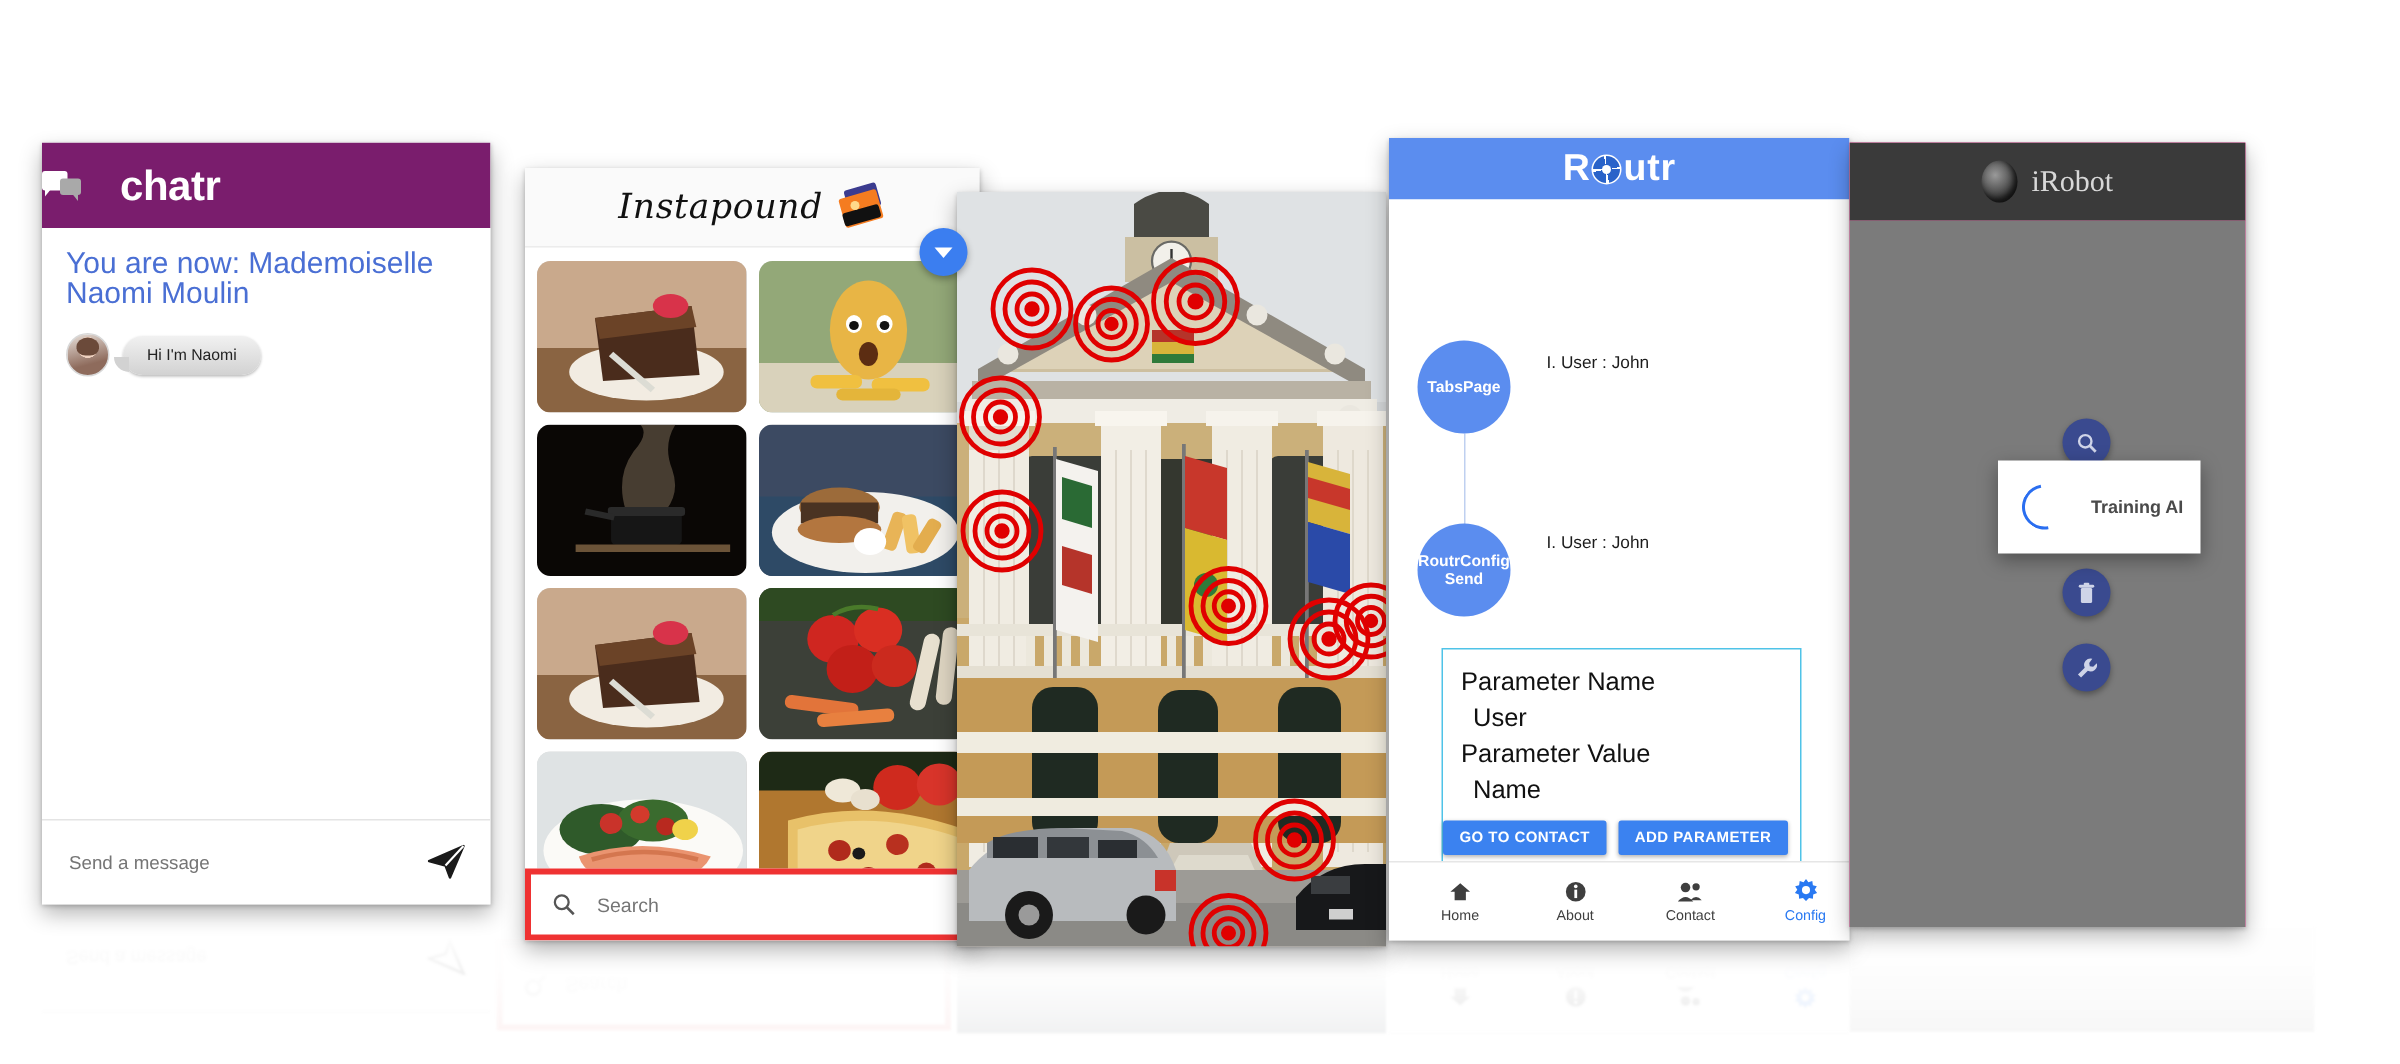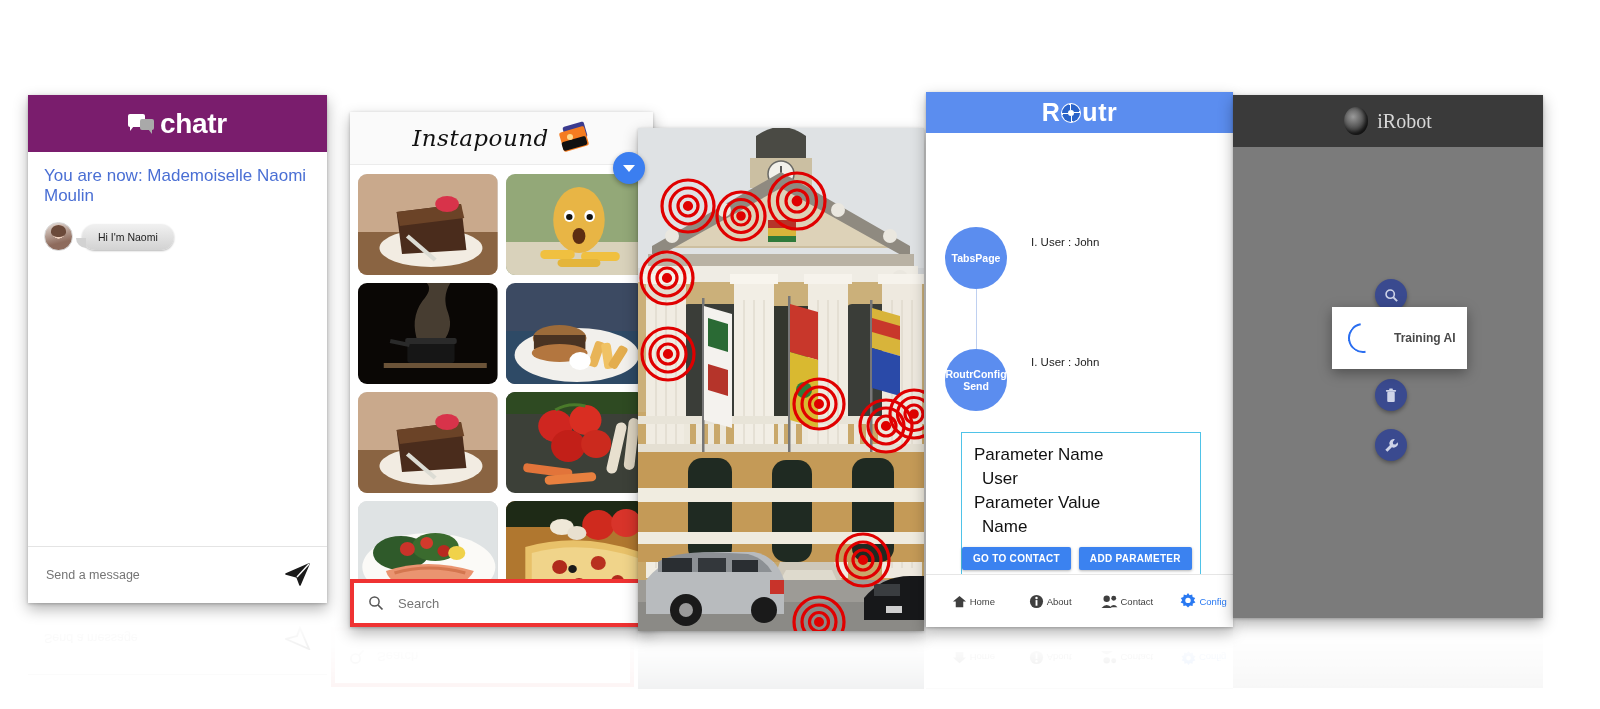--- a/index.html
+++ b/index.html
@@ -12,35 +12,35 @@
   .panel{position:absolute;background:#fff;overflow:hidden;
          box-shadow:0 6px 14px rgba(0,0,0,.30), 0 1px 3px rgba(0,0,0,.22);}
   .reflection{position:absolute;pointer-events:none;
       transform:scaleY(-1);opacity:.18;filter:blur(.6px);overflow:hidden;}
   .refl-fade{position:absolute;inset:0;
       background:linear-gradient(to top, rgba(255,255,255,.97) 30%, rgba(255,255,255,.55) 75%, rgba(255,255,255,.25) 100%);}
 
   
   #chatr{left:28px;top:95px;width:299px;height:508px;}
   .chatr-header{height:57px;background:#7a1d6d;display:flex;align-items:center;
-                justify-content:center;gap:6px;}
+                justify-content:flex-start;gap:26px;}
   .chatr-title{color:#fff;font-size:28px;font-weight:700;letter-spacing:-.3px;}
   .chat-bubble-icon{width:26px;height:20px;position:relative;display:block;}
   .chat-bubble-icon .b1{position:absolute;left:0;top:0;width:17px;height:13px;
       background:#fff;border-radius:2px;}
   .chat-bubble-icon .b1:after{content:"";position:absolute;left:2px;top:12px;
       border-left:4px solid #fff;border-bottom:5px solid transparent;}
   .chat-bubble-icon .b2{position:absolute;left:12px;top:5px;width:14px;height:11px;
       background:#a9a9a9;border-radius:2px;}
   .chat-bubble-icon .b2:after{content:"";position:absolute;right:2px;top:10px;
       border-right:4px solid #a9a9a9;border-bottom:5px solid transparent;}
 
   .chatr-body{position:absolute;top:57px;left:0;right:0;bottom:57px;background:#fff;
               padding:14px 16px 0 16px;box-sizing:border-box;}
-  .chatr-status{color:#4a6fd4;font-size:17px;line-height:20px;margin-bottom:16px;}
+  .chatr-status{color:#4a6fd4;font-size:20px;line-height:20px;margin-bottom:16px;}
   .msg-row{display:flex;align-items:center;margin-bottom:14px;}
   .msg-row.right{justify-content:flex-end;}
   .avatar{width:27px;height:27px;border-radius:50%;flex:0 0 27px;overflow:hidden;
           border:1px solid #d8d8d8;background:#cfcfcf;position:relative;}
   .av-a{background:radial-gradient(circle at 50% 32%, #f0d2c0 0 30%, transparent 31%),
         linear-gradient(165deg,#e8e0da,#8e6b5c 70%);}
   .av-a:after{content:"";position:absolute;left:6px;top:2px;width:15px;height:12px;
         background:#6b4a3a;border-radius:50% 50% 40% 40%;}
   .av-b{background:linear-gradient(160deg,#efefef,#2b2b2b 72%);}
   .av-b:after{content:"";position:absolute;left:4px;top:2px;width:19px;height:11px;
@@ -127,27 +127,27 @@
       padding:10px 0 10px 0;}
   .param-line{font-size:17px;color:#111;padding:2px 12px;}
   .param-line.ind{padding-left:20px;}
   .btn-row{display:flex;justify-content:flex-start;gap:8px;margin-top:8px;}
   .mbtn{background:#3b82f0;color:#fff;font-size:10px;font-weight:700;
       padding:6px 11px;border-radius:2px;box-shadow:0 1px 3px rgba(0,0,0,.3);
       letter-spacing:.3px;border:none;font-family:inherit;cursor:pointer;}
 
   .routr-tabs{position:absolute;bottom:0;left:0;right:0;height:52px;background:#fff;
       border-top:1px solid #e6e6e6;display:flex;}
-  .tab{flex:1;display:flex;flex-direction:row;align-items:center;justify-content:center;
+  .tab{flex:1;display:flex;flex-direction:column;align-items:center;justify-content:center;
       gap:3px;color:#3f3f3f;font-size:9.5px;padding-left:18px;}
   .tab.active{color:#2979f2;}
   .tab-ico{height:16px;display:flex;align-items:center;}
 
   
-  #irobot{left:1233px;top:95px;width:310px;height:523px;background:#ec4899;}
+  #irobot{left:1233px;top:95px;width:264px;height:523px;background:#ec4899;}
   .irobot-header{height:52px;background:#3a3a3a;display:flex;align-items:center;
       justify-content:center;gap:9px;}
   .irobot-title{color:#d8d8d8;font-family:"Liberation Serif",serif;font-size:20px;}
   .irobot-logo{width:24px;height:28px;border-radius:50%;
       background:radial-gradient(circle at 38% 35%, #9a9a9a, #2c2c2c 72%);
       box-shadow:inset -2px -2px 4px #101010;}
   .irobot-body{position:absolute;top:52px;left:0;right:0;bottom:0;background:#7b7b7b;}
   .circ-btn{position:absolute;width:32px;height:32px;border-radius:50%;background:#3a4a8f;
       box-shadow:0 2px 4px rgba(0,0,0,.35);display:flex;align-items:center;justify-content:center;}
   .dialog{position:absolute;background:#fff;box-shadow:0 4px 12px rgba(0,0,0,.35);

